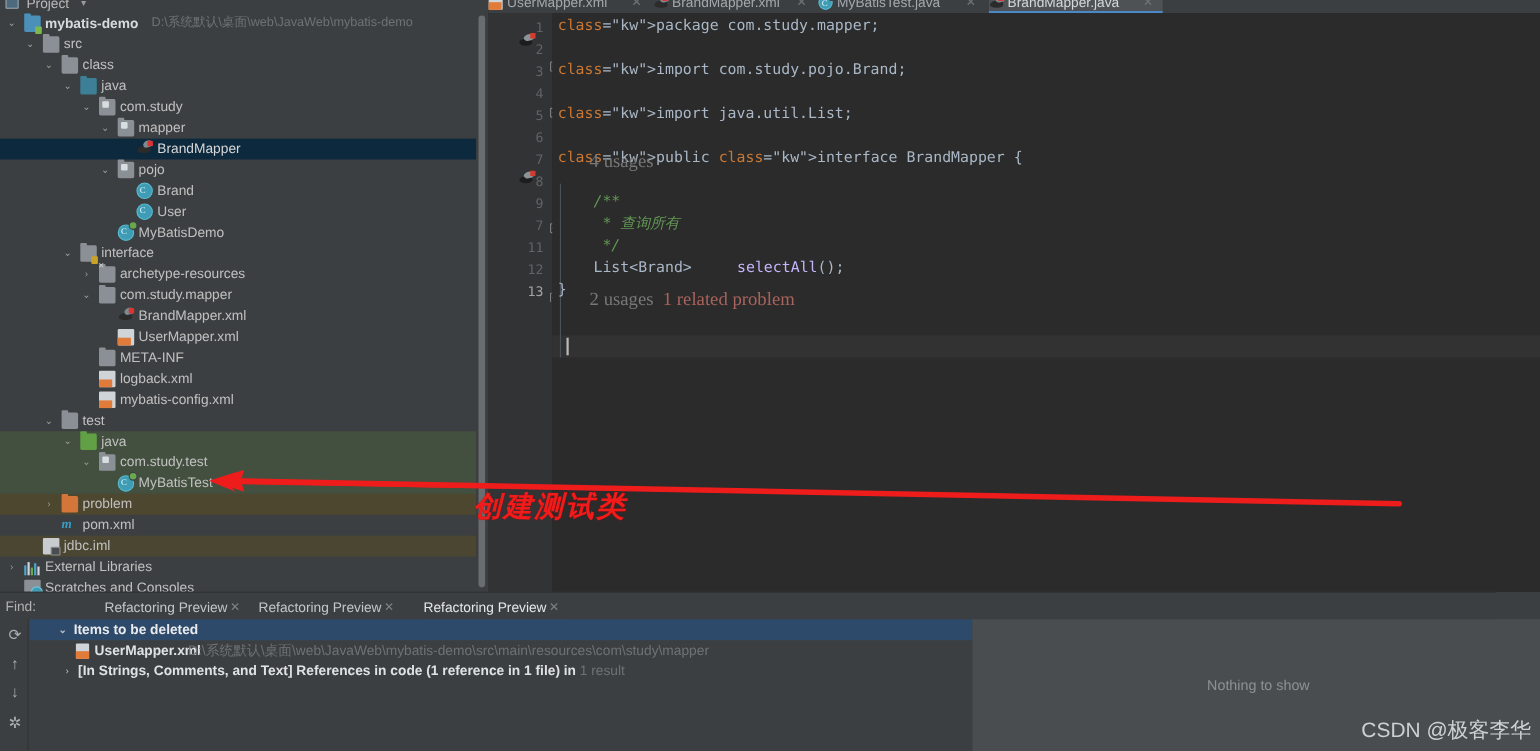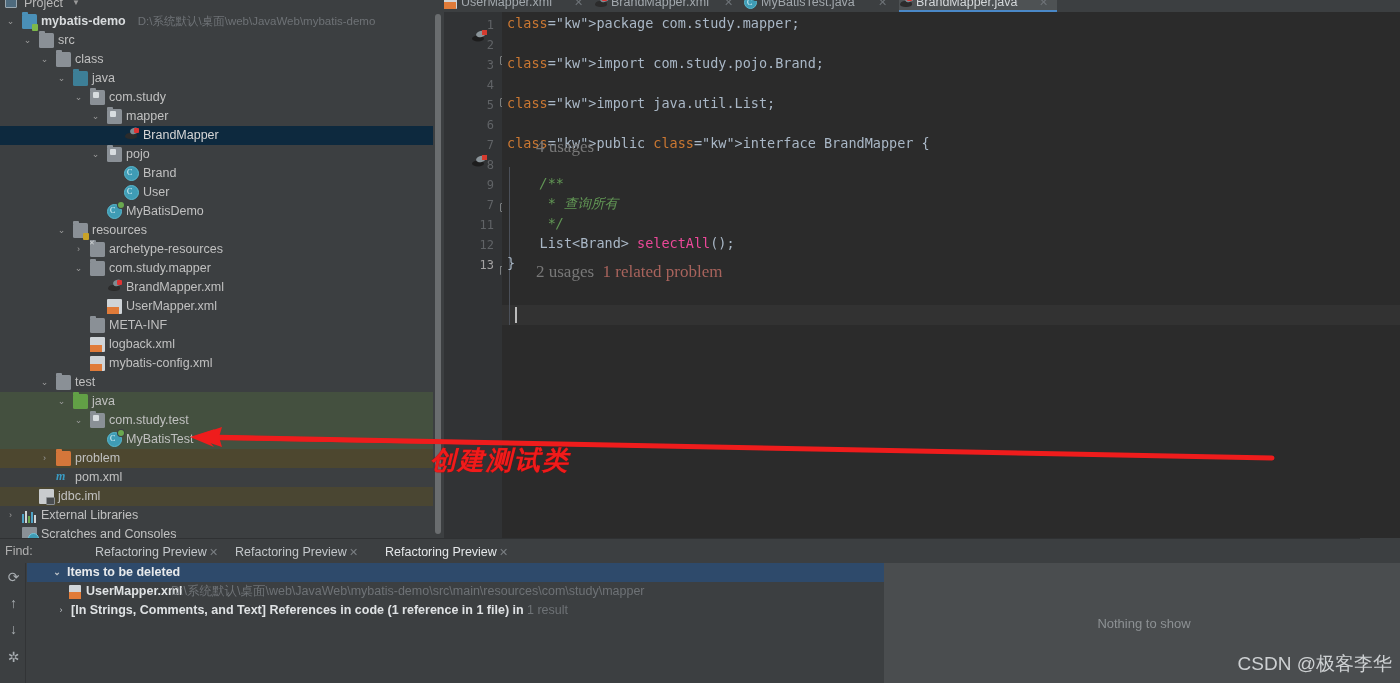--- a/index.html
+++ b/index.html
@@ -122,21 +122,21 @@
   .foldbox{position:absolute;left:56px;width:9px;height:9px;border:1px solid #7c7f80;border-radius:1px;}
   .foldbox:after{content:"";position:absolute;left:1px;top:3px;width:5px;height:1px;background:#9aa0a3;}
   .gutter-run{position:absolute;left:28px;width:15px;height:12px;}
   .codearea{
     position:absolute;left:58px;top:12px;width:898px;height:526px;background:#2b2b2b;
   }
   .cl{
     position:absolute;left:0;height:20px;line-height:20px;white-space:pre;
     font-family:"DejaVu Sans Mono", monospace;font-size:13.5px;color:#a9b7c6;
   }
-  .kw{color:#cc7832;} .cmt{color:#629755;font-style:italic;} .mth{color:#ec4899;}
+  .kw{color:#cc7832;} .cmt{color:#629755;font-style:italic;} .mth{color:#c4b5fd;margin-left:33px;}
   .hint{
     position:absolute;height:16px;line-height:16px;font-size:17px;color:#787878;white-space:nowrap;
     font-family:Liberation Serif, serif;
   }
   .hint .prob{color:#a8635c;}
   .caret-line{position:absolute;left:58px;width:898px;height:20px;background:#323232;}
   .indent-guide{position:absolute;width:1px;background:#4b5059;}
   .cursor{position:absolute;width:2px;height:16px;background:#bbbbbb;}
 
   
@@ -264,21 +264,21 @@
         <span style="left:107px;" class="ic cls run">
           <span class="g">C</span>
         </span>
         <span class="lbl" style="left:126px;">MyBatisDemo</span>
       </div>
       <div class="row" style="top: 209px; position: absolute; left: 0px; width: 433px;">
         <span class="arrow" style="left:56px;">⌄</span>
         <span style="left:73px;" class="ic fo grey">
           <span class="badge"></span>
         </span>
-        <span class="lbl" style="left:92px;">resources</span>
+        <span class="lbl" style="left:92px;">interface</span>
       </div>
       <div class="row" style="top: 228px; position: absolute; left: 0px; width: 433px;">
         <span class="arrow" style="left:73px;">›</span>
         <span style="left:90px;" class="ic fo grey">
           <span style="position:absolute;left:-1px;top:-3px;color:#d0d3d5;font-size:7px;line-height:7px;">✕</span>
         </span>
         <span class="lbl" style="left:109px;">archetype-resources</span>
       </div>
       <div class="row" style="top: 247px; position: absolute; left: 0px; width: 433px;">
         <span class="arrow" style="left:73px;">⌄</span>

